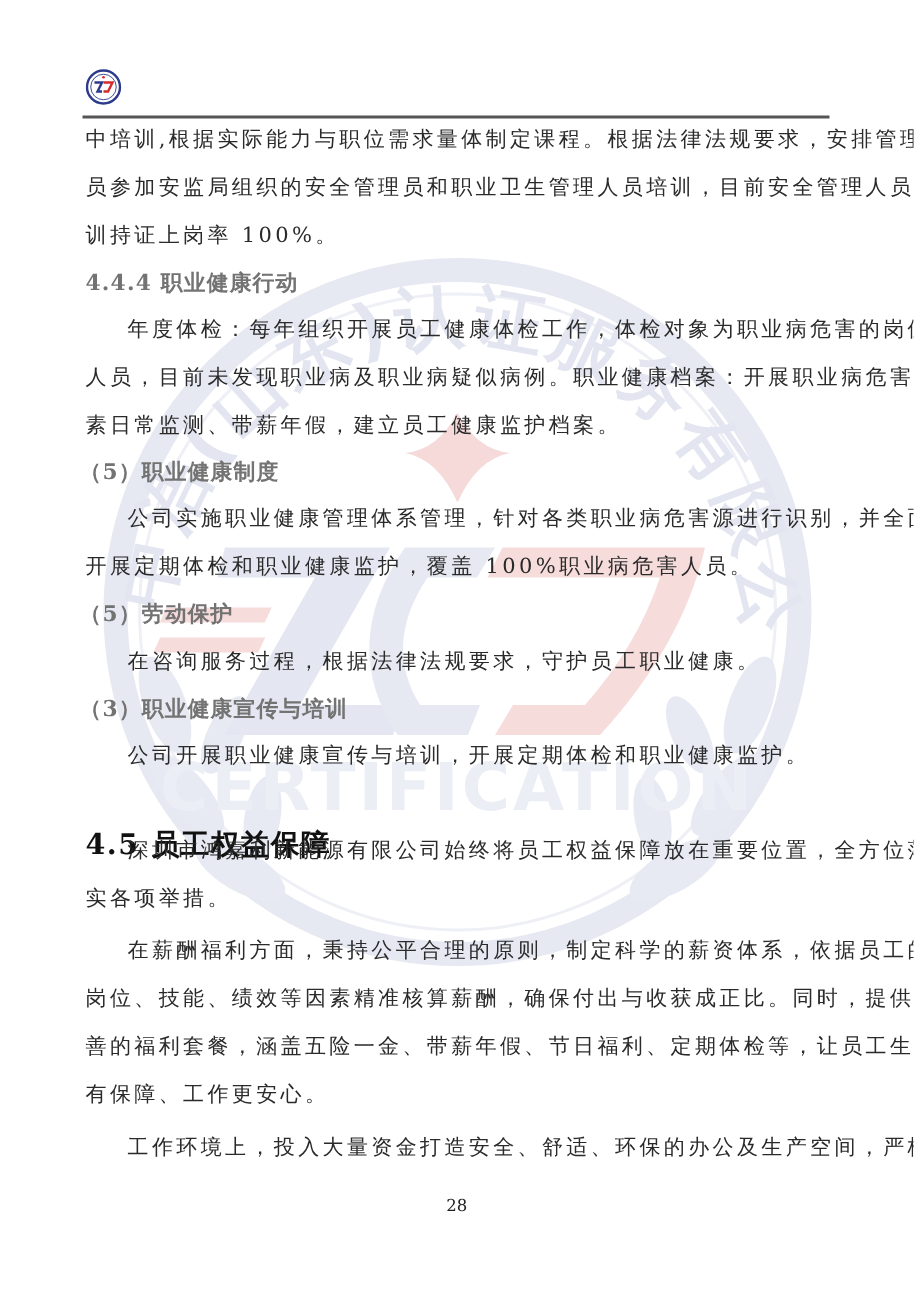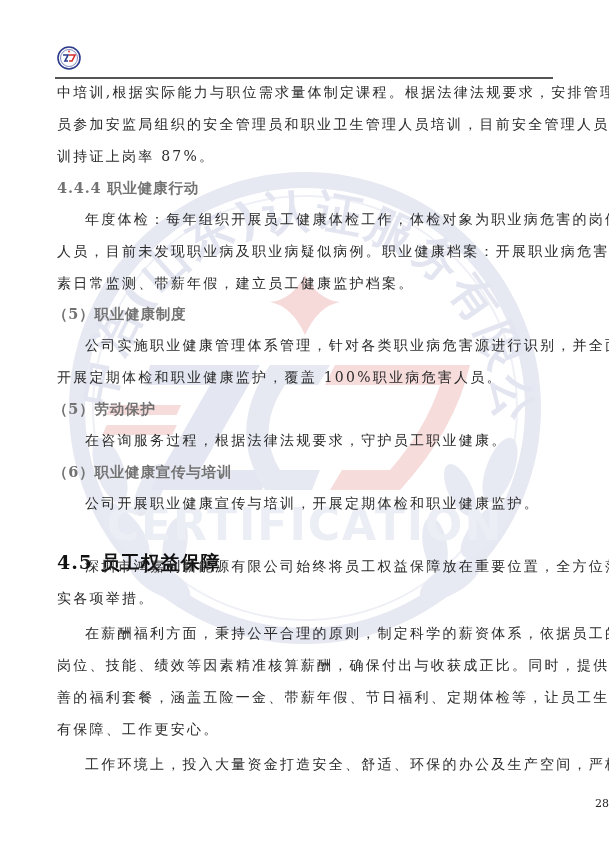--- a/index.html
+++ b/index.html
@@ -96,21 +96,21 @@
       letter-spacing: 1px;
       white-space: nowrap;
       color: #111;
       margin-top: 24px;
     }
     .page-number {
       position: absolute;
       left: 0;
       width: 609px;
       top: 797px;
-      text-align: right;
+      text-align: center;
       font-size: 11px;
       color: #222;
       z-index: 2;
     }
   </style>
 </head>
 <body>
 
 <div class="page">
 
@@ -164,36 +164,36 @@
       <path d="M6 9 L11 9 L8 15 L11 15" fill="none" stroke="#2c3a8c" stroke-width="1.6"></path>
       <path d="M12 9 L18 9 L15 15 L12 15" fill="none" stroke="#d42b2b" stroke-width="1.6"></path>
       <circle cx="12" cy="5.5" r="0.9" fill="#d42b2b"></circle>
     </svg>
     <div class="header-rule"></div>
   </div>
 
   <div class="content">
     <div class="line" style="top:84px">中培训,根据实际能力与职位需求量体制定课程。根据法律法规要求，安排管理人</div>
     <div class="line" style="top:116px">员参加安监局组织的安全管理员和职业卫生管理人员培训，目前安全管理人员外</div>
-    <div class="line" style="top:148px">训持证上岗率 87%。</div>
+    <div class="line" style="top:148px">训持证上岗率 100%。</div>
 
     <div class="h3" style="top:179px">4.4.4 职业健康行动</div>
 
     <div class="line indent" style="top:211px">年度体检：每年组织开展员工健康体检工作，体检对象为职业病危害的岗位</div>
     <div class="line" style="top:243px">人员，目前未发现职业病及职业病疑似病例。职业健康档案：开展职业病危害因</div>
     <div class="line" style="top:275px">素日常监测、带薪年假，建立员工健康监护档案。</div>
 
     <div class="h3" style="top:305px; left:-4px">（5）职业健康制度</div>
     <div class="line indent" style="top:337px">公司实施职业健康管理体系管理，针对各类职业病危害源进行识别，并全面</div>
     <div class="line" style="top:369px">开展定期体检和职业健康监护，覆盖 100%职业病危害人员。</div>
 
     <div class="h3" style="top:400px; left:-4px">（5）劳动保护</div>
     <div class="line indent" style="top:432px">在咨询服务过程，根据法律法规要求，守护员工职业健康。</div>
 
-    <div class="h3" style="top:463px; left:-4px">（6）职业健康宣传与培训</div>
+    <div class="h3" style="top:463px; left:-4px">（3）职业健康宣传与培训</div>
     <div class="line indent" style="top:495px">公司开展职业健康宣传与培训，开展定期体检和职业健康监护。</div>
 
     <div class="h2" style="top:526px">4.5 员工权益保障</div>
 
     <div class="line indent" style="top:558px">深圳市鸿嘉利新能源有限公司始终将员工权益保障放在重要位置，全方位落</div>
     <div class="line" style="top:590px">实各项举措。</div>
 
     <div class="line indent" style="top:625px">在薪酬福利方面，秉持公平合理的原则，制定科学的薪资体系，依据员工的</div>
     <div class="line" style="top:657px">岗位、技能、绩效等因素精准核算薪酬，确保付出与收获成正比。同时，提供完</div>
     <div class="line" style="top:689px">善的福利套餐，涵盖五险一金、带薪年假、节日福利、定期体检等，让员工生活</div>

